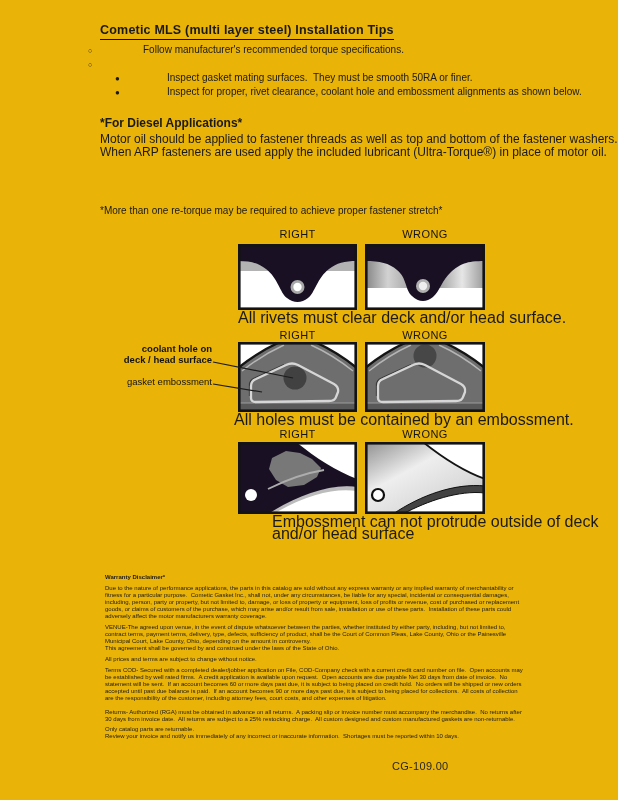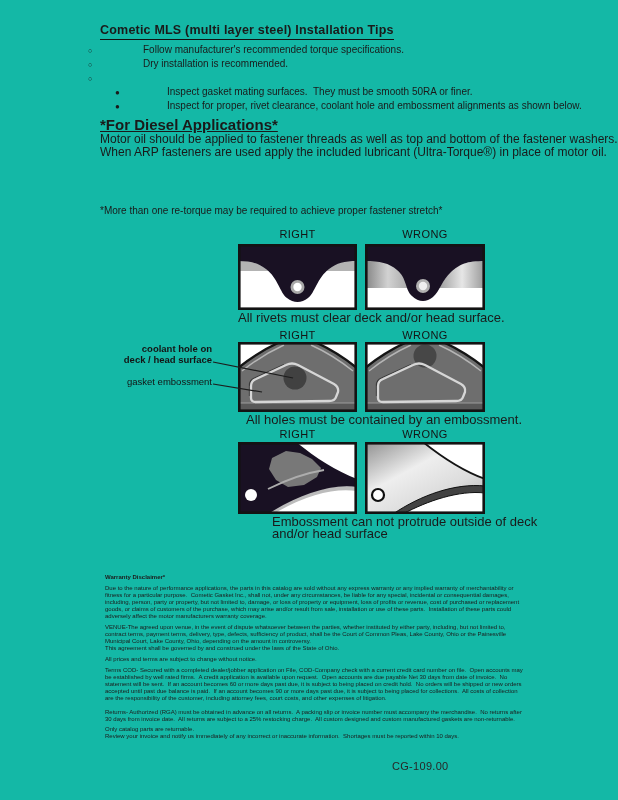--- a/index.html
+++ b/index.html
@@ -1,36 +1,36 @@
 <!DOCTYPE html>
 <html><head>
 <meta charset="utf-8">
 <style>
   html,body{margin:0;padding:0;background:#e8e8e8;}
-  .page{position:relative;width:618px;height:800px;background:#14b8a6;overflow:hidden;
+  .page{position:relative;width:618px;height:800px;background:#eab308;overflow:hidden;
         font-family:"Liberation Sans","DejaVu Sans",sans-serif;color:#1a1a1a;}
   .abs{position:absolute;}
   .pre{white-space:pre;}
   .prewrap{white-space:pre-wrap;padding-left:44px;}
 
   .title{font-size:12.5px;font-weight:bold;letter-spacing:.2px;
          border-bottom:1.6px solid #111;padding-bottom:1.5px;display:inline-block;}
 
   .bullets{font-size:10px;line-height:13px;}
   .brow{display:flex;}
   .brow .mk{width:11px;font-size:7px;line-height:13px;text-align:left;padding-top:1px;}
   .brow.sub{margin-left:27px;}
   .brow.sub .mk{width:8px;font-size:8px;}
 
-  .h2{font-size:15px;font-weight:bold;text-decoration:underline;}
+  .h2{font-size:12px;font-weight:bold;}
   .body-p{font-size:12px;line-height:13px;}
   .note{font-size:10px;}
 
   .dg-head{font-size:11px;letter-spacing:.4px;text-align:center;color:#141414;}
-  .dg-caption{font-size:13px;line-height:11.5px;}
+  .dg-caption{font-size:16px;line-height:11.5px;}
   .dg-label{font-size:9.5px;line-height:10.5px;text-align:right;color:#141414;}
 
   .fineprint{font-size:6px;line-height:7.1px;color:#1c1c1c;width:430px;}
   .fineprint .fp-h{font-weight:bold;margin:0 0 4px 0;}
   .fineprint p{margin:0 0 3.5px 0;}
 
   .footer-code{font-size:11px;color:#272727;letter-spacing:.3px;}
 
   svg{display:block;}
 </style>
@@ -40,24 +40,20 @@
 <div class="page">
 
   <div class="abs" style="left:100px;top:20px;">
     <span class="title">Cometic MLS (multi layer steel) Installation Tips</span>
   </div>
 
   <div class="abs bullets" style="left:88px;top:43px;">
     <div class="brow">
       <span class="mk">○</span>
       <span class="prewrap">Follow manufacturer's recommended torque specifications.</span>
-    </div>
-    <div class="brow">
-      <span class="mk">○</span>
-      <span class="prewrap">Dry installation is recommended.</span>
     </div>
     <div class="brow">
       <span class="mk">○</span>
     </div>
     <div class="brow sub">
       <span class="mk">●</span>
       <span class="prewrap">Inspect gasket mating surfaces.  They must be smooth 50RA or finer.</span>
     </div>
     <div class="brow sub">
       <span class="mk">●</span>
@@ -139,21 +135,21 @@
       <path d="M74,3 Q96,13 116,29" fill="none" stroke="#b5b5b5" stroke-width="1.4"></path>
       <rect x="2" y="61" width="116" height="7" fill="#595959"></rect>
       <line x1="2" y1="61" x2="118" y2="61" stroke="#9c9c9c" stroke-width="1.2"></line>
       <circle cx="60" cy="14" r="11.5" fill="#474747"></circle>
       <path d="M11.5,54 L11.5,43 Q11.5,38 16.5,36 L46,22.5" fill="none" stroke="#3a3a3a" stroke-width="1.3"></path>
       <path d="M13,56 L13,44 Q13,39 18,37 L48,23 Q54,20 60,23 L96,42 Q101,45 100,50 L98,55 Q97,59 91,59 L18,60 Q13,60 13,56 Z" fill="none" stroke="#d6d6d6" stroke-width="2.3" stroke-linejoin="round"></path>
       <rect x="1.3" y="1.3" width="117.4" height="67.4" fill="none" stroke="#131313" stroke-width="2.6"></rect>
     </svg>
   </div>
 
-  <div class="abs dg-caption pre" style="left:246px;top:414px;">All holes must be contained by an embossment.</div>
+  <div class="abs dg-caption pre" style="left:234px;top:414px;">All holes must be contained by an embossment.</div>
 
   <div class="abs dg-head" style="left:238px;top:428px;width:119px;">RIGHT</div>
   <div class="abs dg-head" style="left:365px;top:428px;width:120px;">WRONG</div>
 
   <div class="abs" style="left:238px;top:442px;">
     <svg width="119" height="72" viewBox="0 0 119 72">
       <rect x="0" y="0" width="119" height="72" fill="#ffffff"></rect>
       <path d="M32,72 C60,54 93,43 119,47" fill="none" stroke="#bcbcbc" stroke-width="4"></path>
       <path d="M0,0 H58 C78,16 98,29 119,37 V45 C92,41 58,54 30,72 H0 Z" fill="#191123"></path>
       <path d="M34,16 L48,9 L62,11 L74,17 L83,26 L79,35 L66,43 L50,45 L38,38 L31,27 Z" fill="#787878"></path>

